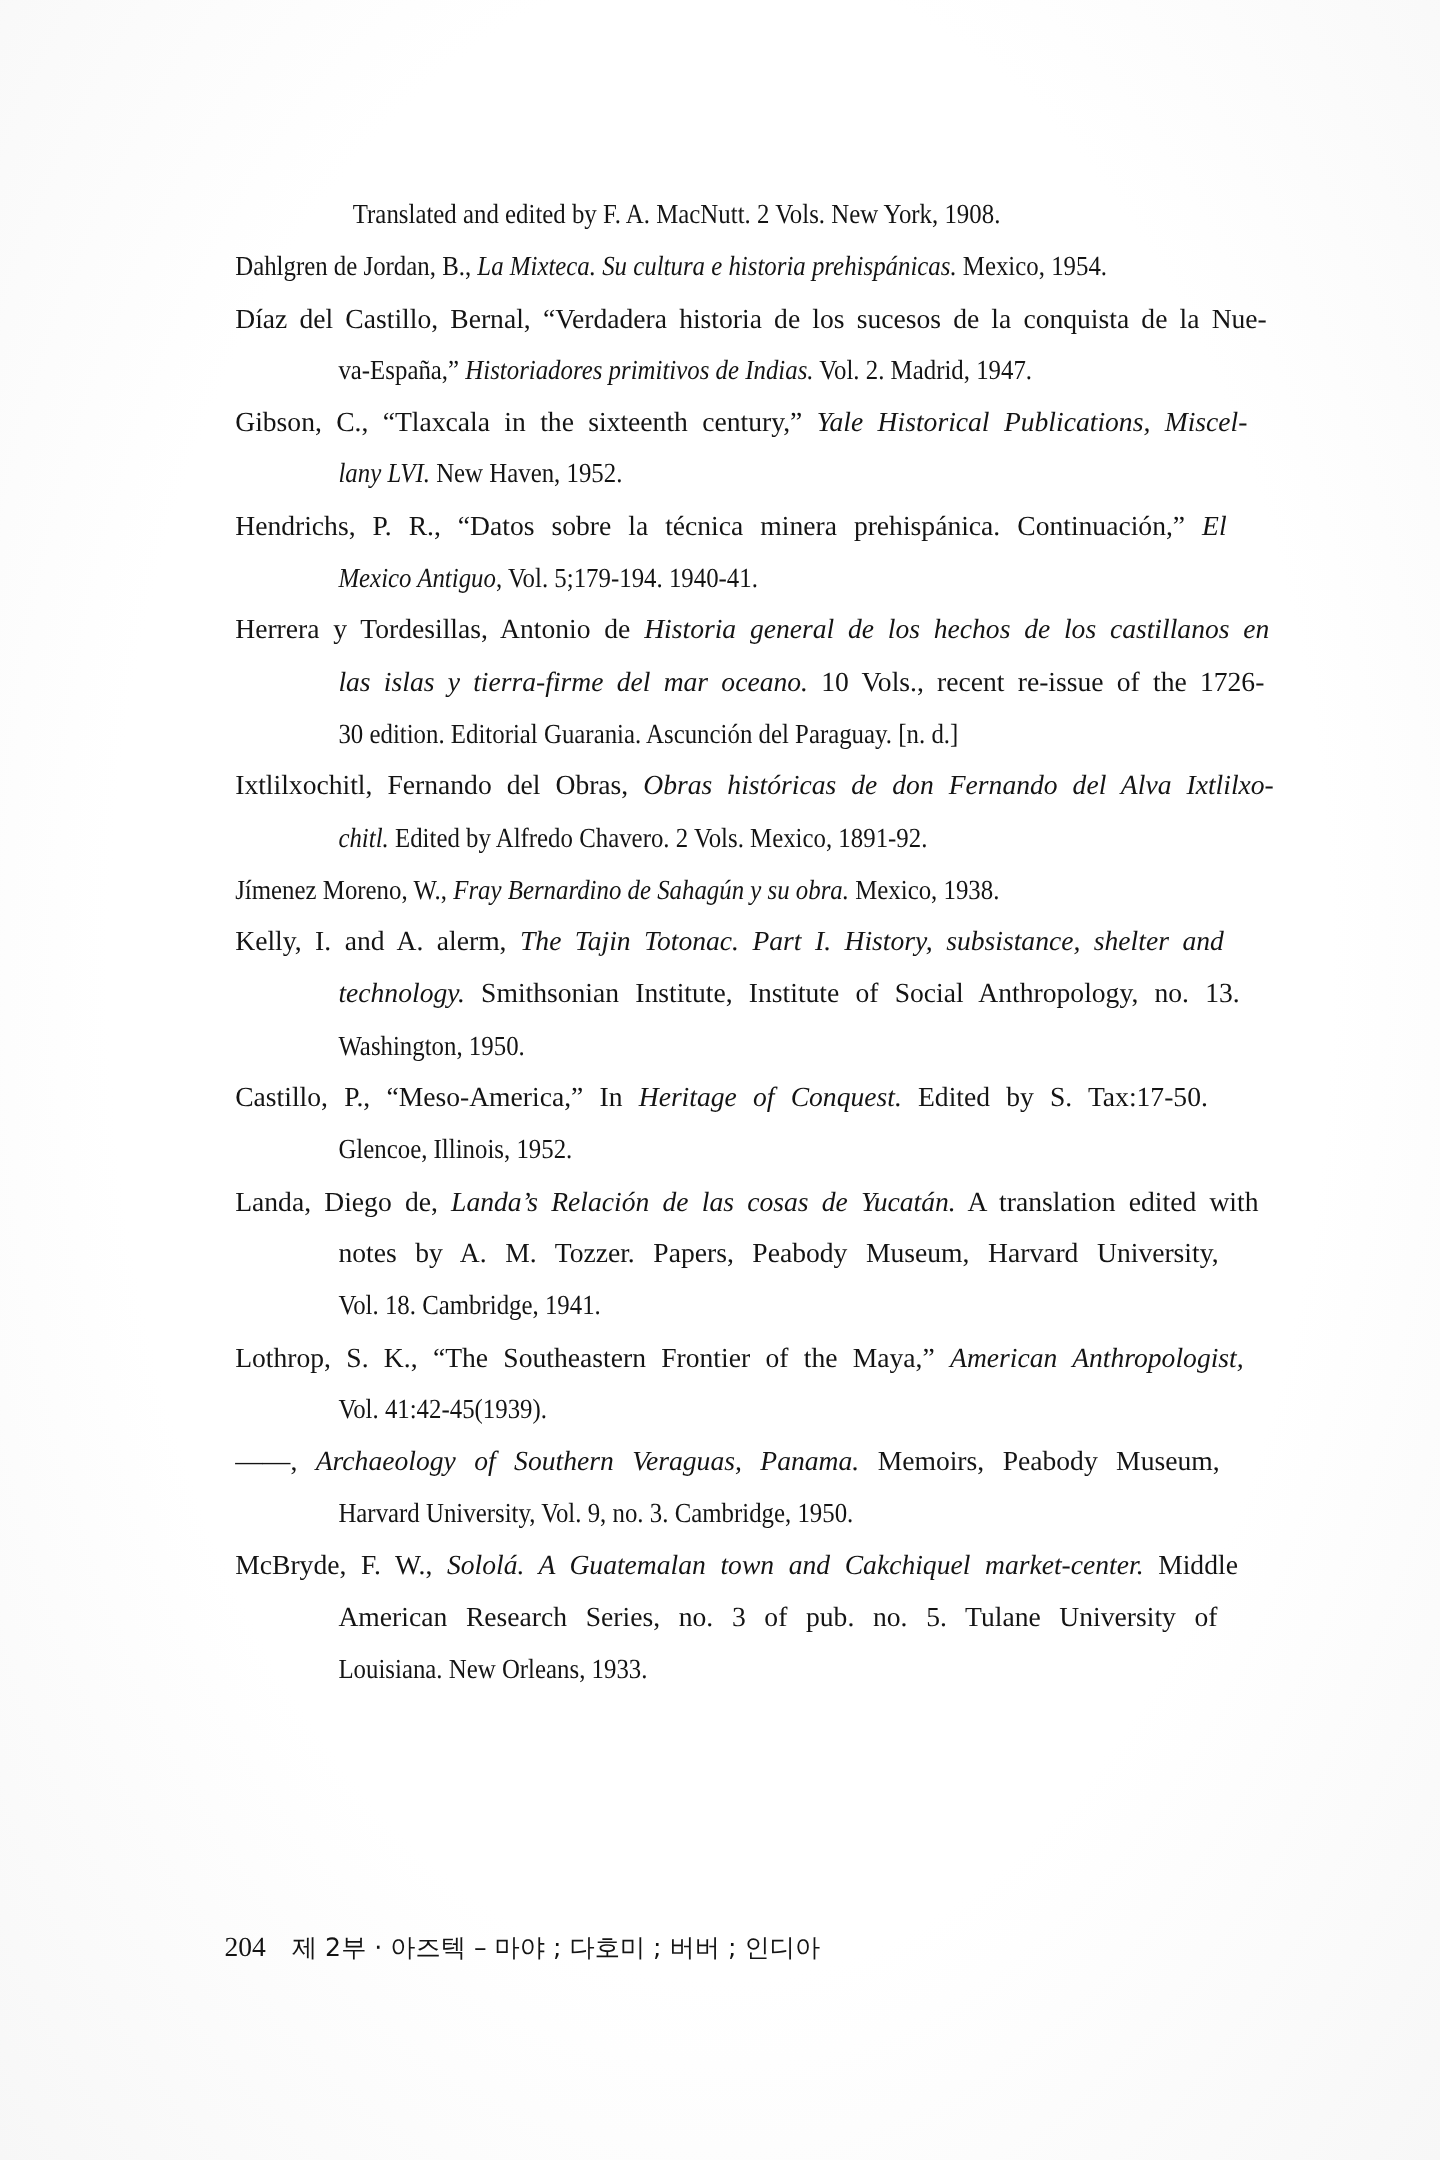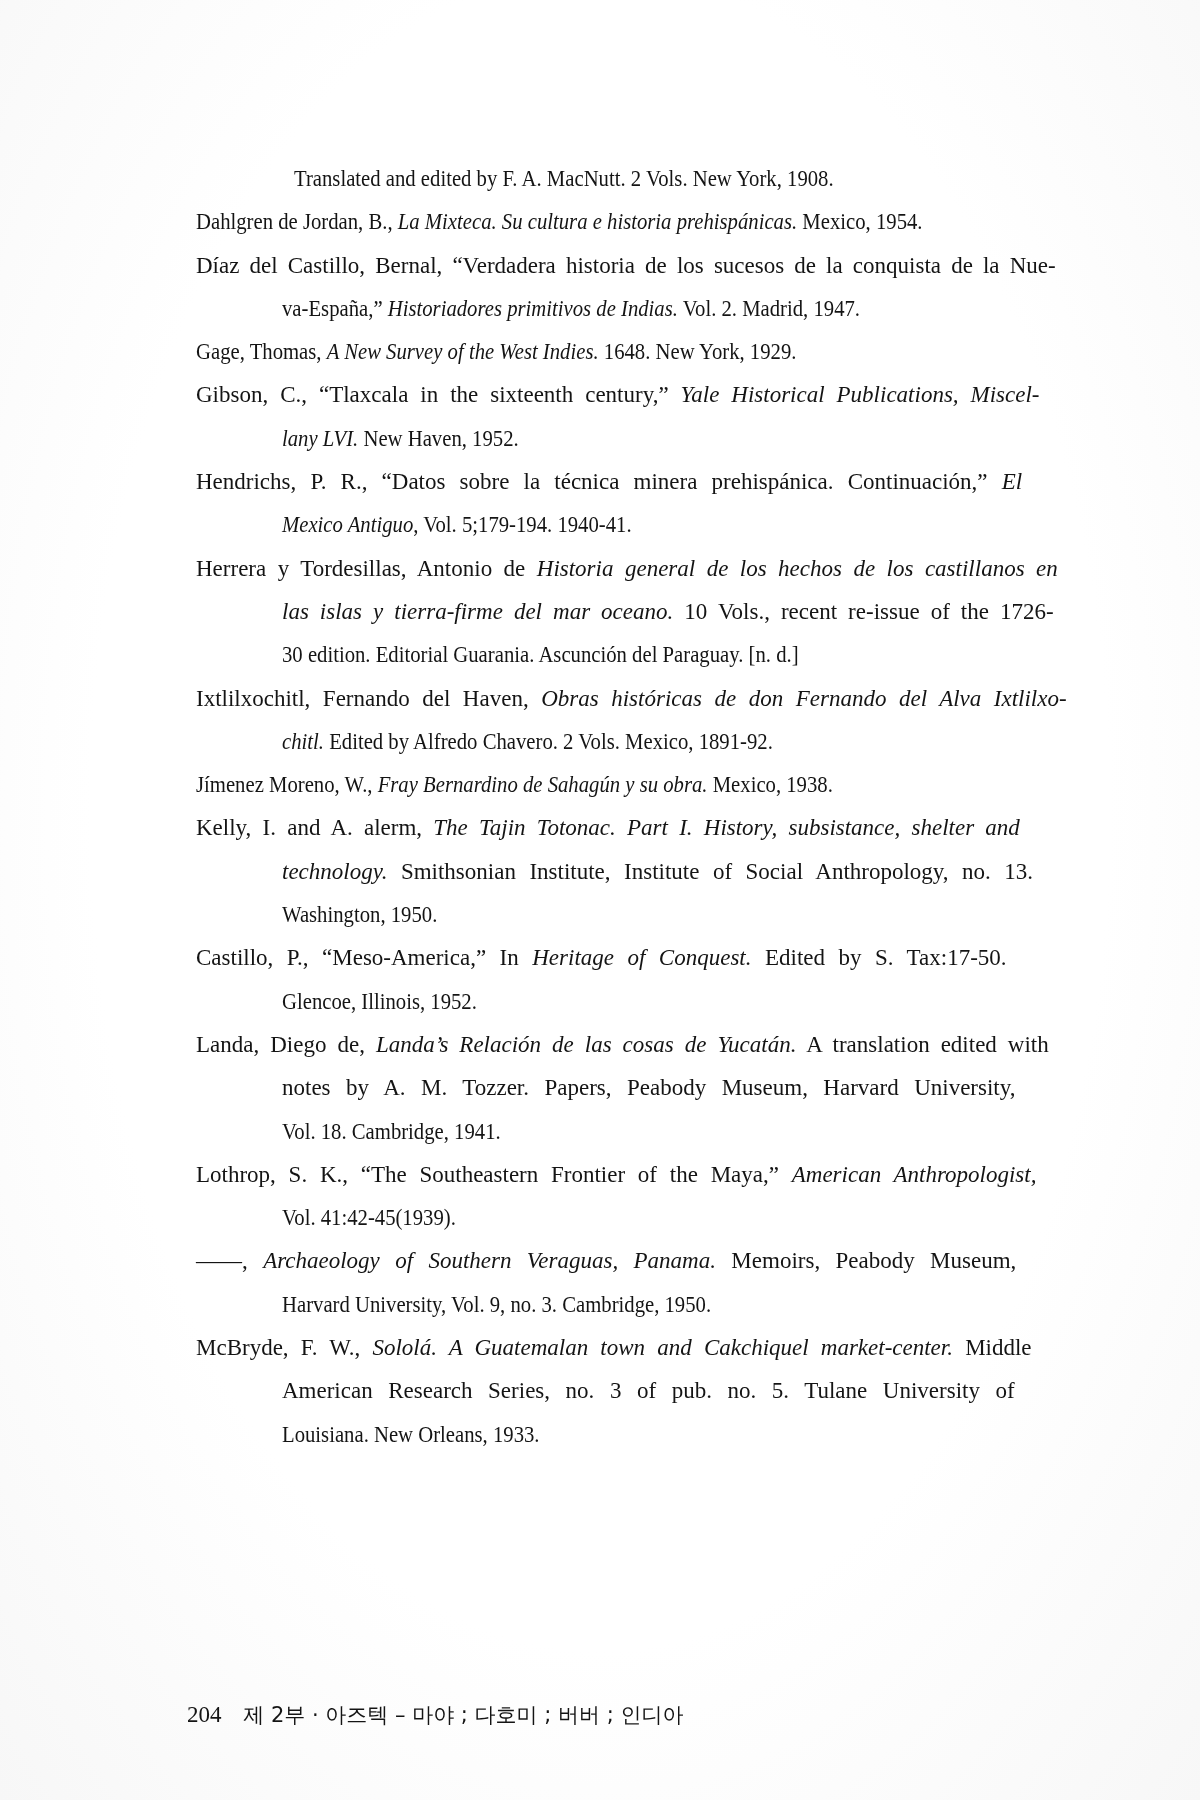--- a/index.html
+++ b/index.html
@@ -28,44 +28,43 @@
     transform-origin: left center;
   }
   .line.hang { padding-left: 0; }
   .line.ind { padding-left: 86px; }
   .line.first-ind { padding-left: 98px; }
   .line.just .inner { display: block; text-align: justify; text-align-last: justify; }
   .line.just.ind .inner { width: 782px; }
   .line.just.hang .inner { width: 868px; }
   .seg.i { font-style: italic; }
   .footer {
-    position: absolute; left: 187px; top: 1697px;
+    position: absolute; left: 187px; top: 1605px;
     font-size: 23px; line-height: 36px; white-space: nowrap;
   }
   .footer .pno { font-family: "Liberation Serif", serif; margin-right: 16px; }
   .footer .running { font-family: "DejaVu Sans", sans-serif; font-size: 21px; }
 </style>
 </head>
 <body>
 
 <div class="page">
   <div class="body-text" id="body-text">
       <div class="line first-ind"><span class="inner" style="display: inline-block; width: auto; transform: scaleX(0.9);"><span class="seg">Translated and edited by F.  A.  MacNutt.  2 Vols.  New York,  1908.</span></span></div>
       <div class="line hang"><span class="inner" style="display: inline-block; width: auto; transform: scaleX(0.9);"><span class="seg">Dahlgren de Jordan,  B., </span><span class="seg i">La Mixteca.  Su cultura e historia prehispánicas.</span><span class="seg">  Mexico,  1954.</span></span></div>
       <div class="line hang just"><span class="inner" style="display: inline-block; width: auto; word-spacing: 4.38px;"><span class="seg">Díaz del Castillo,  Bernal,  “Verdadera historia de los sucesos de la conquista de la Nue-</span></span></div>
       <div class="line ind"><span class="inner" style="display: inline-block; width: auto; transform: scaleX(0.9);"><span class="seg">va-España,” </span><span class="seg i">Historiadores primitivos de Indias.</span><span class="seg">  Vol.  2.  Madrid,  1947.</span></span></div>
-      <div class="line hang"><span class="inner" style="display: inline-block; width: auto; transform: scaleX(0.9);"><span class="seg">Gage,  Thomas,  </span><span class="seg i">A New Survey of the West Indies.</span><span class="seg">  1648.  New York,  1929.</span></span></div>
       <div class="line hang just"><span class="inner" style="display: inline-block; width: auto; word-spacing: 6.21px;"><span class="seg">Gibson,  C.,  “Tlaxcala in the sixteenth century,”  </span><span class="seg i">Yale Historical Publications,  Miscel-</span></span></div>
       <div class="line ind"><span class="inner" style="display: inline-block; width: auto; transform: scaleX(0.9);"><span class="seg i">lany LVI.</span><span class="seg">  New Haven,  1952.</span></span></div>
       <div class="line hang just"><span class="inner" style="display: inline-block; width: auto; word-spacing: 8.4px;"><span class="seg">Hendrichs,  P.  R.,  “Datos sobre la técnica minera prehispánica.  Continuación,”  </span><span class="seg i">El</span></span></div>
       <div class="line ind"><span class="inner" style="display: inline-block; width: auto; transform: scaleX(0.9);"><span class="seg i">Mexico Antiguo</span><span class="seg">,  Vol.  5;179-194.  1940-41.</span></span></div>
       <div class="line hang just"><span class="inner" style="display: inline-block; width: auto; word-spacing: 5.71px;"><span class="seg">Herrera y Tordesillas,  Antonio de </span><span class="seg i">Historia general de los hechos de los castillanos en</span></span></div>
       <div class="line ind just"><span class="inner" style="display: inline-block; width: auto; word-spacing: 5.27px;"><span class="seg i">las islas y tierra-firme del mar oceano.</span><span class="seg">  10 Vols.,  recent re-issue of the 1726-</span></span></div>
       <div class="line ind"><span class="inner" style="display: inline-block; width: auto; transform: scaleX(0.9);"><span class="seg">30 edition.  Editorial Guarania.  Ascunción del Paraguay.  [n.  d.]</span></span></div>
-      <div class="line hang just"><span class="inner" style="display: inline-block; width: auto; word-spacing: 6.77px;"><span class="seg">Ixtlilxochitl,  Fernando del Haven,  </span><span class="seg i">Obras históricas de don Fernando del Alva Ixtlilxo-</span></span></div>
+      <div class="line hang just"><span class="inner" style="display: inline-block; width: auto; word-spacing: 6.77px;"><span class="seg">Ixtlilxochitl,  Fernando del Obras,  </span><span class="seg i">Obras históricas de don Fernando del Alva Ixtlilxo-</span></span></div>
       <div class="line ind"><span class="inner" style="display: inline-block; width: auto; transform: scaleX(0.9);"><span class="seg i">chitl.</span><span class="seg">  Edited by Alfredo Chavero.  2 Vols.  Mexico,  1891-92.</span></span></div>
       <div class="line hang"><span class="inner" style="display: inline-block; width: auto; transform: scaleX(0.9);"><span class="seg">Jímenez Moreno,  W.,  </span><span class="seg i">Fray Bernardino de Sahagún y su obra.</span><span class="seg">  Mexico,  1938.</span></span></div>
       <div class="line hang just"><span class="inner" style="display: inline-block; width: auto; word-spacing: 5.48px;"><span class="seg">Kelly,  I.  and A.  alerm,  </span><span class="seg i">The Tajin Totonac.  Part I.  History,  subsistance,  shelter and</span></span></div>
       <div class="line ind just"><span class="inner" style="display: inline-block; width: auto; word-spacing: 7.75px;"><span class="seg i">technology.</span><span class="seg">  Smithsonian Institute,  Institute of Social Anthropology,  no.  13.</span></span></div>
       <div class="line ind"><span class="inner" style="display: inline-block; width: auto; transform: scaleX(0.9);"><span class="seg">Washington,  1950.</span></span></div>
       <div class="line hang just"><span class="inner" style="display: inline-block; width: auto; word-spacing: 7.73px;"><span class="seg">Castillo,  P.,  “Meso-America,”  In </span><span class="seg i">Heritage of Conquest.</span><span class="seg">  Edited by S.  Tax:17-50.</span></span></div>
       <div class="line ind"><span class="inner" style="display: inline-block; width: auto; transform: scaleX(0.9);"><span class="seg">Glencoe,  Illinois,  1952.</span></span></div>
       <div class="line hang just"><span class="inner" style="display: inline-block; width: auto; word-spacing: 5.25px;"><span class="seg">Landa,  Diego de,  </span><span class="seg i">Landa’s Relación de las cosas de Yucatán.</span><span class="seg">  A translation edited with</span></span></div>
       <div class="line ind just"><span class="inner" style="display: inline-block; width: auto; word-spacing: 9.71px;"><span class="seg">notes by A.  M.  Tozzer.  Papers,  Peabody Museum,  Harvard University,</span></span></div>
       <div class="line ind"><span class="inner" style="display: inline-block; width: auto; transform: scaleX(0.9);"><span class="seg">Vol.  18.  Cambridge,  1941.</span></span></div>

